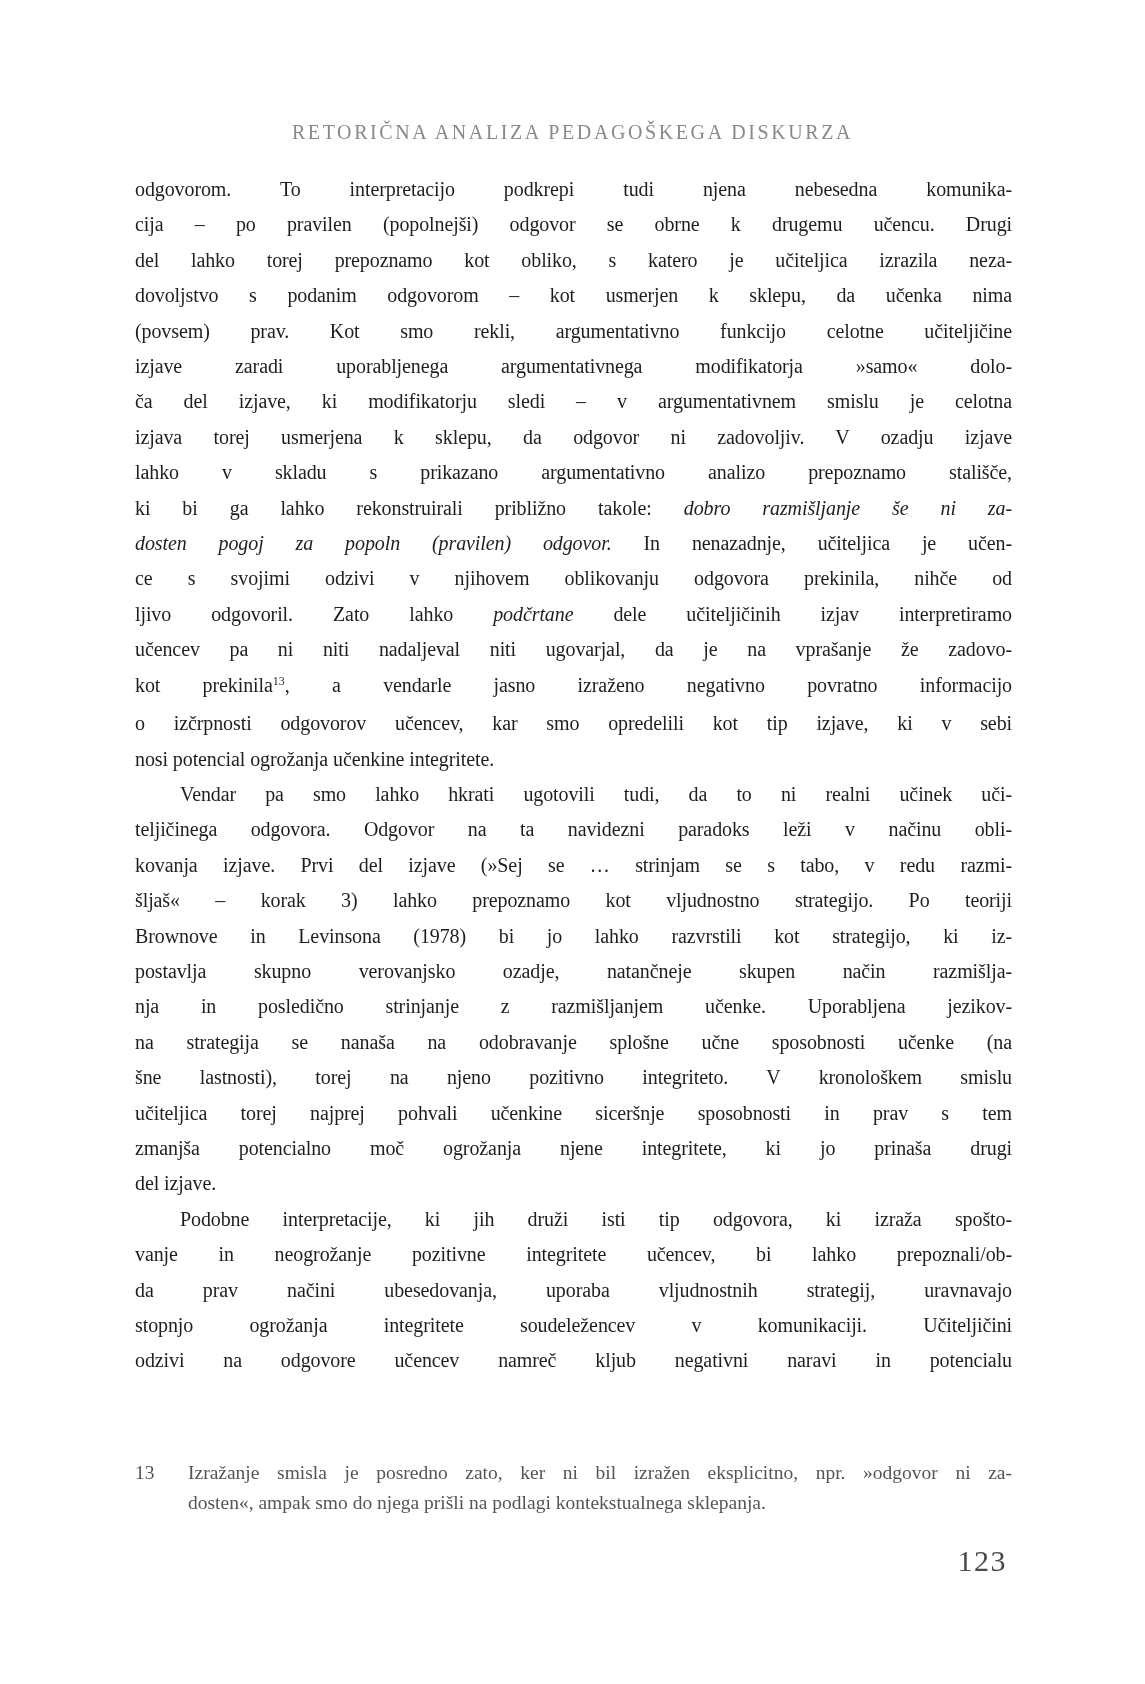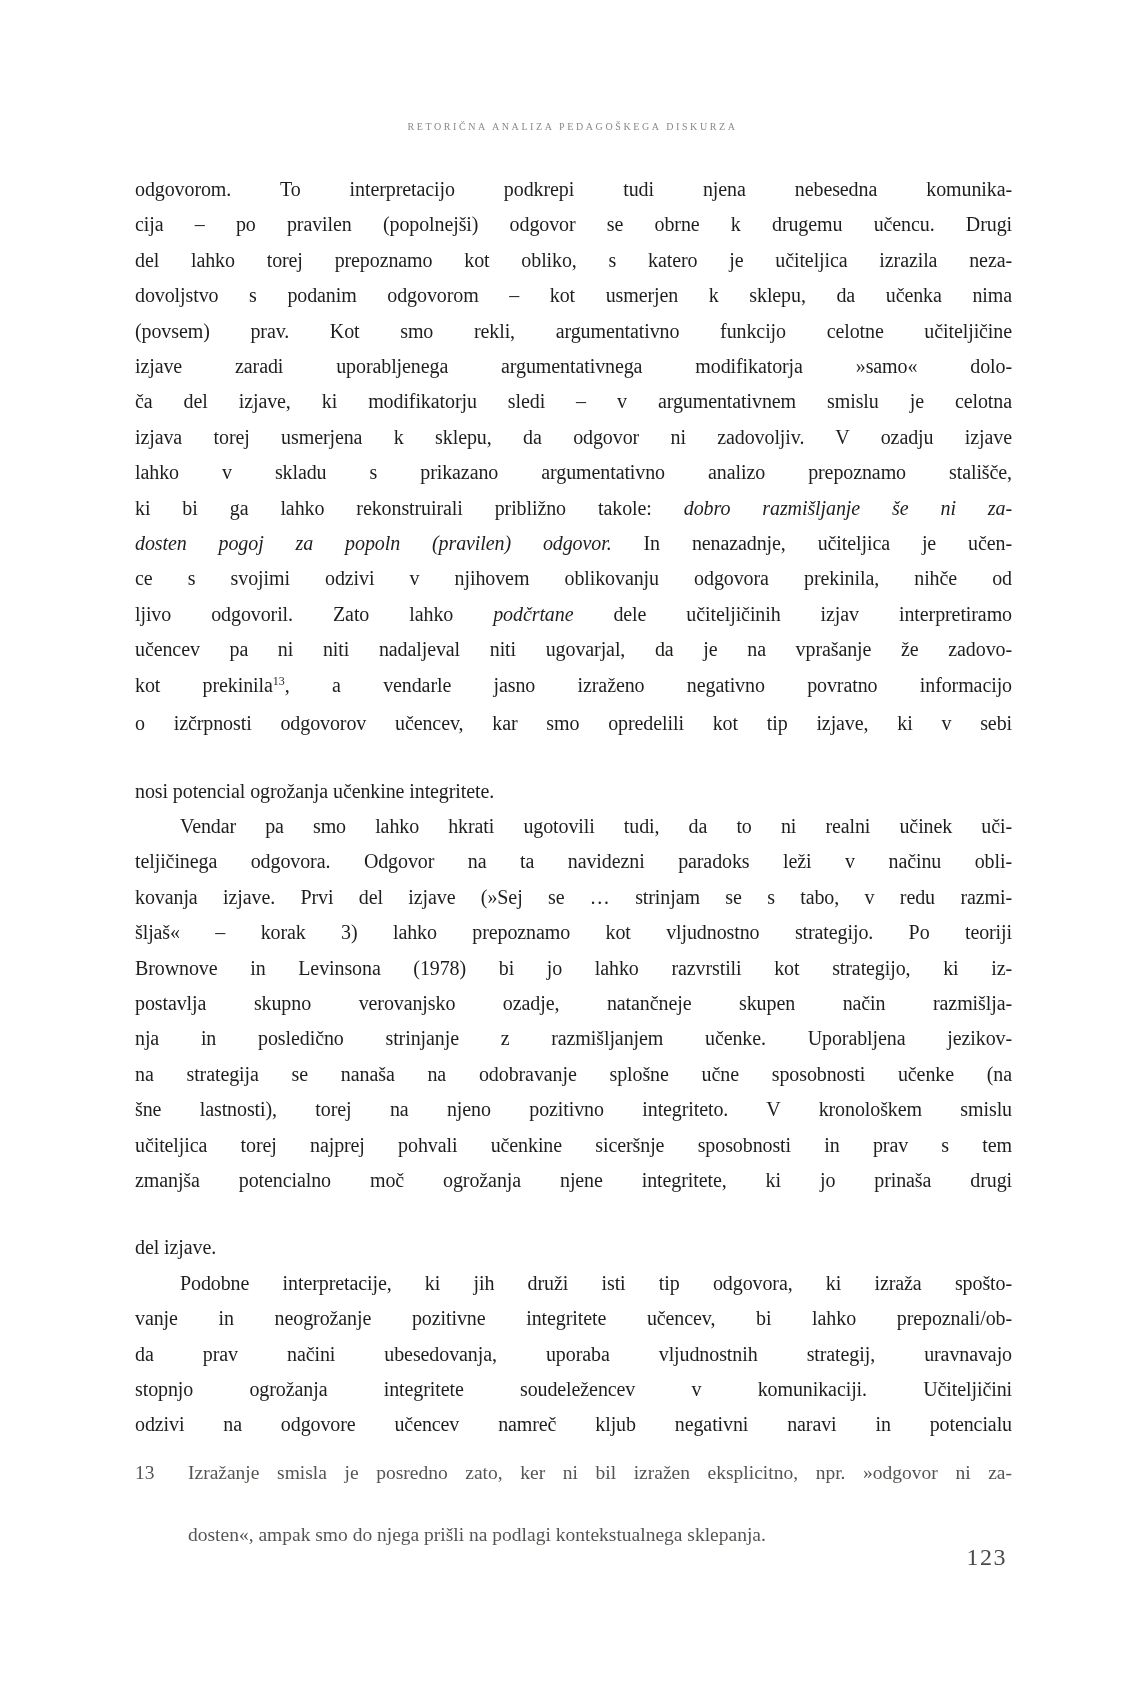--- a/index.html
+++ b/index.html
@@ -15,21 +15,21 @@
     background: var(--bg, #ffffff);
     font-family: "Liberation Serif", "DejaVu Serif", serif;
     overflow: hidden;
   }
   .running-title {
     position: absolute;
     top: 121px;
     left: 0;
     width: 100%;
     text-align: center;
-    font-size: 10px;
+    font-size: 20px;
     letter-spacing: 2.6px;
     color: var(--title-color, #8b8885);
     font-variant: small-caps;
     text-transform: uppercase;
   }
   .body-text {
     position: absolute;
     top: 172px;
     left: 135px;
     width: 877px;
@@ -38,21 +38,20 @@
     color: var(--body-color, #1f1e1c);
     letter-spacing: -0.1px;
   }
   .line {
     text-align: justify;
     text-align-last: justify;
   }
   .line.no-just {
     text-align: left;
     text-align-last: left;
-    margin-top: 32px;
   }
   .line.indent {
     text-indent: 45px;
   }
   .it { font-style: italic; }
   .sup {
     font-size: 60%;
     position: relative;
     top: -0.55em;
     letter-spacing: 0;
@@ -71,21 +70,21 @@
     left: 0;
     top: 0;
   }
   .fn-text {
     margin-left: 53px;
   }
   .page-number {
     position: absolute;
     top: 1544px;
     right: 138px;
-    font-size: 24px;
+    font-size: 30px;
     letter-spacing: 1.5px;
     color: var(--pn-color, #4c4a47);
   }
 </style>
 </head>
 <body>
 
 <div class="page">
   <div class="running-title">RETORIČNA ANALIZA PEDAGOŠKEGA DISKURZA</div>
 

